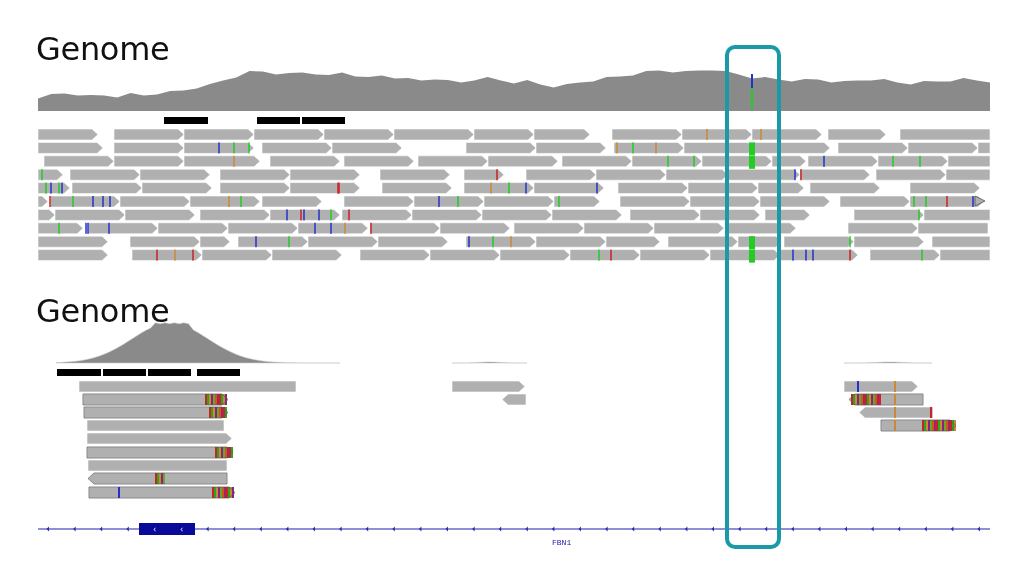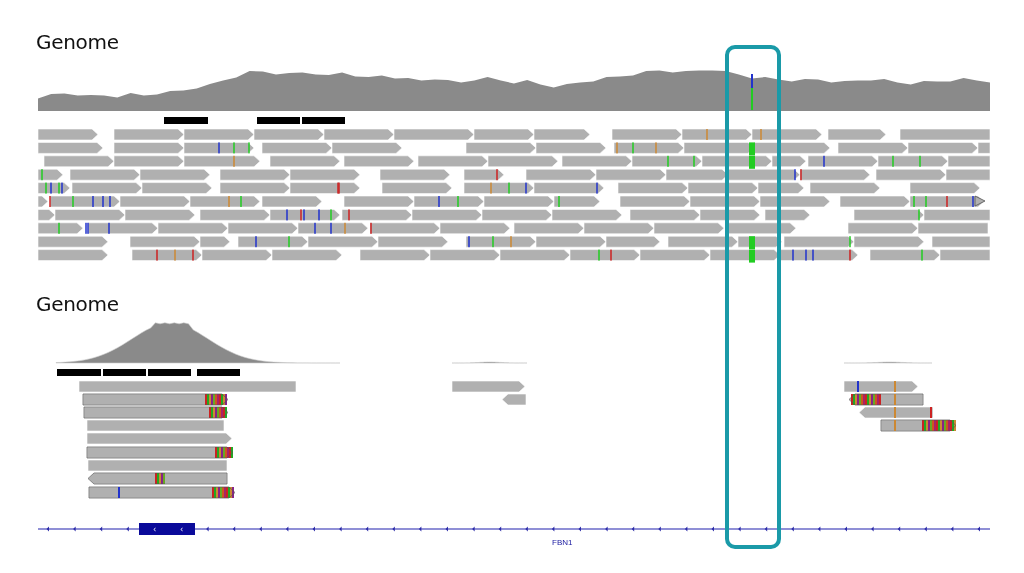--- a/index.html
+++ b/index.html
@@ -1,20 +1,20 @@
 <!DOCTYPE html>
 <html><head>
 <meta charset="utf-8">
 <style>
   html, body { margin:0; padding:0; background:#ffffff; }
   body { width:1024px; height:573px; position:relative; overflow:hidden;
          font-family:"DejaVu Sans", "Liberation Sans", sans-serif; }
-  .section-title { position:absolute; font-size:20px; color:#111; letter-spacing:-0.3px; }
+  .section-title { position:absolute; font-size:32px; color:#111; letter-spacing:-0.3px; }
   .svg-layer { position:absolute; left:0; top:0; }
-  .gene-label { position:absolute; font-family:Liberation Sans, sans-serif;
+  .gene-label { position:absolute; font-family:Liberation Mono, monospace;
                 font-size:8px; color:#1a1aa0; }
   .highlight-box { position:absolute; border:4px solid #1a9aa8; border-radius:10px;
                    box-sizing:border-box; }
 </style>
 </head>
 <body>
 
 <div class="section-title" style="left:36px; top:30px;">Genome</div>
 <div class="section-title" style="left:36px; top:292px;">Genome</div>
 

